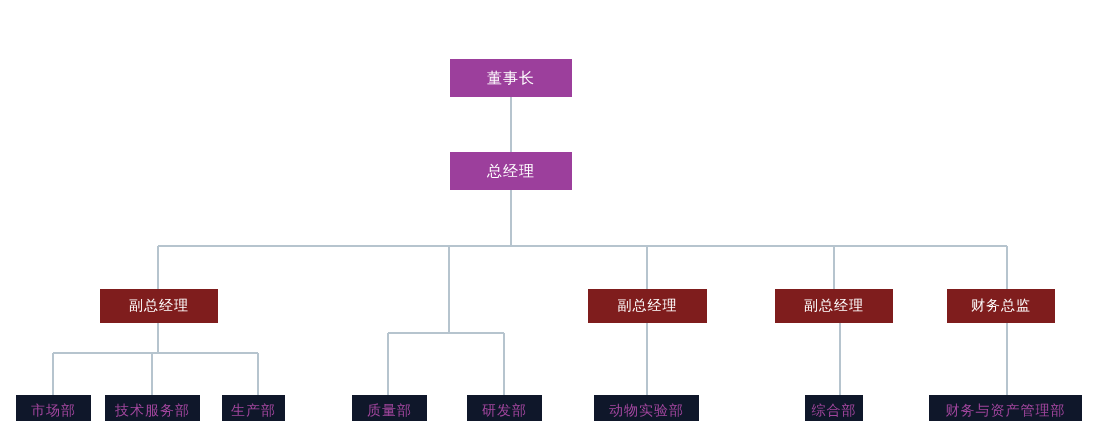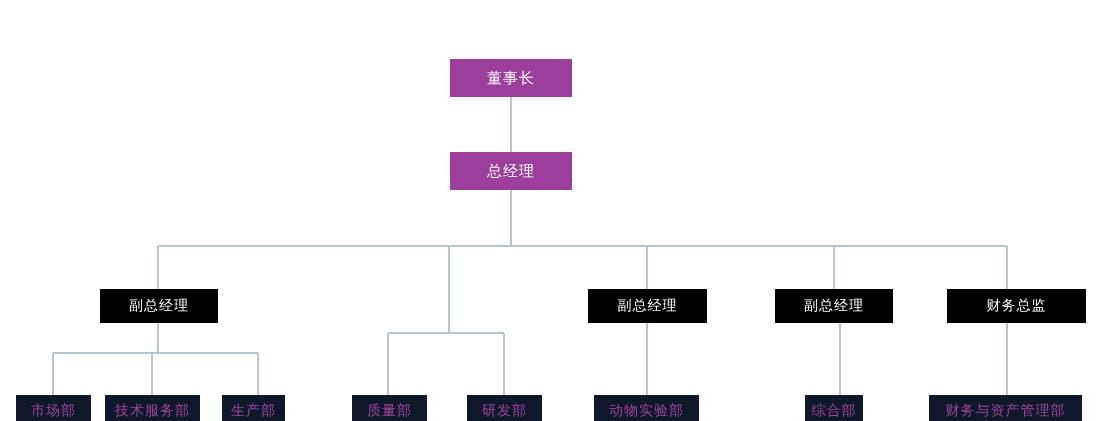--- a/index.html
+++ b/index.html
@@ -33,21 +33,21 @@
     white-space: nowrap;
     letter-spacing: 1px;
   }
   .node-exec {
     background: #9c3f9c;
     color: #ffffff;
     font-size: 15px;
     height: 38px;
   }
   .node-vp {
-    background: #000000;
+    background: #7f1d1d;
     color: #ffffff;
     font-size: 14px;
     height: 34px;
   }
   .node-dept {
     background: #0f172a;
     color: #a2469e;
     font-size: 14px;
     height: 32px;
   }
@@ -103,21 +103,21 @@
   </div>
 
   <div class="node node-vp" style="left:588px; top:261px; width:119px;">
     <span>副总经理</span>
   </div>
 
   <div class="node node-vp" style="left:775px; top:261px; width:118px;">
     <span>副总经理</span>
   </div>
 
-  <div class="node node-vp" style="left:947px; top:261px; width:139px;">
+  <div class="node node-vp" style="left:947px; top:261px; width:108px;">
     <span>财务总监</span>
   </div>
 
   <div class="node node-dept" style="left:16px; top:367px; width:75px;">
     <span>市场部</span>
   </div>
 
   <div class="node node-dept" style="left:105px; top:367px; width:95px;">
     <span>技术服务部</span>
   </div>

